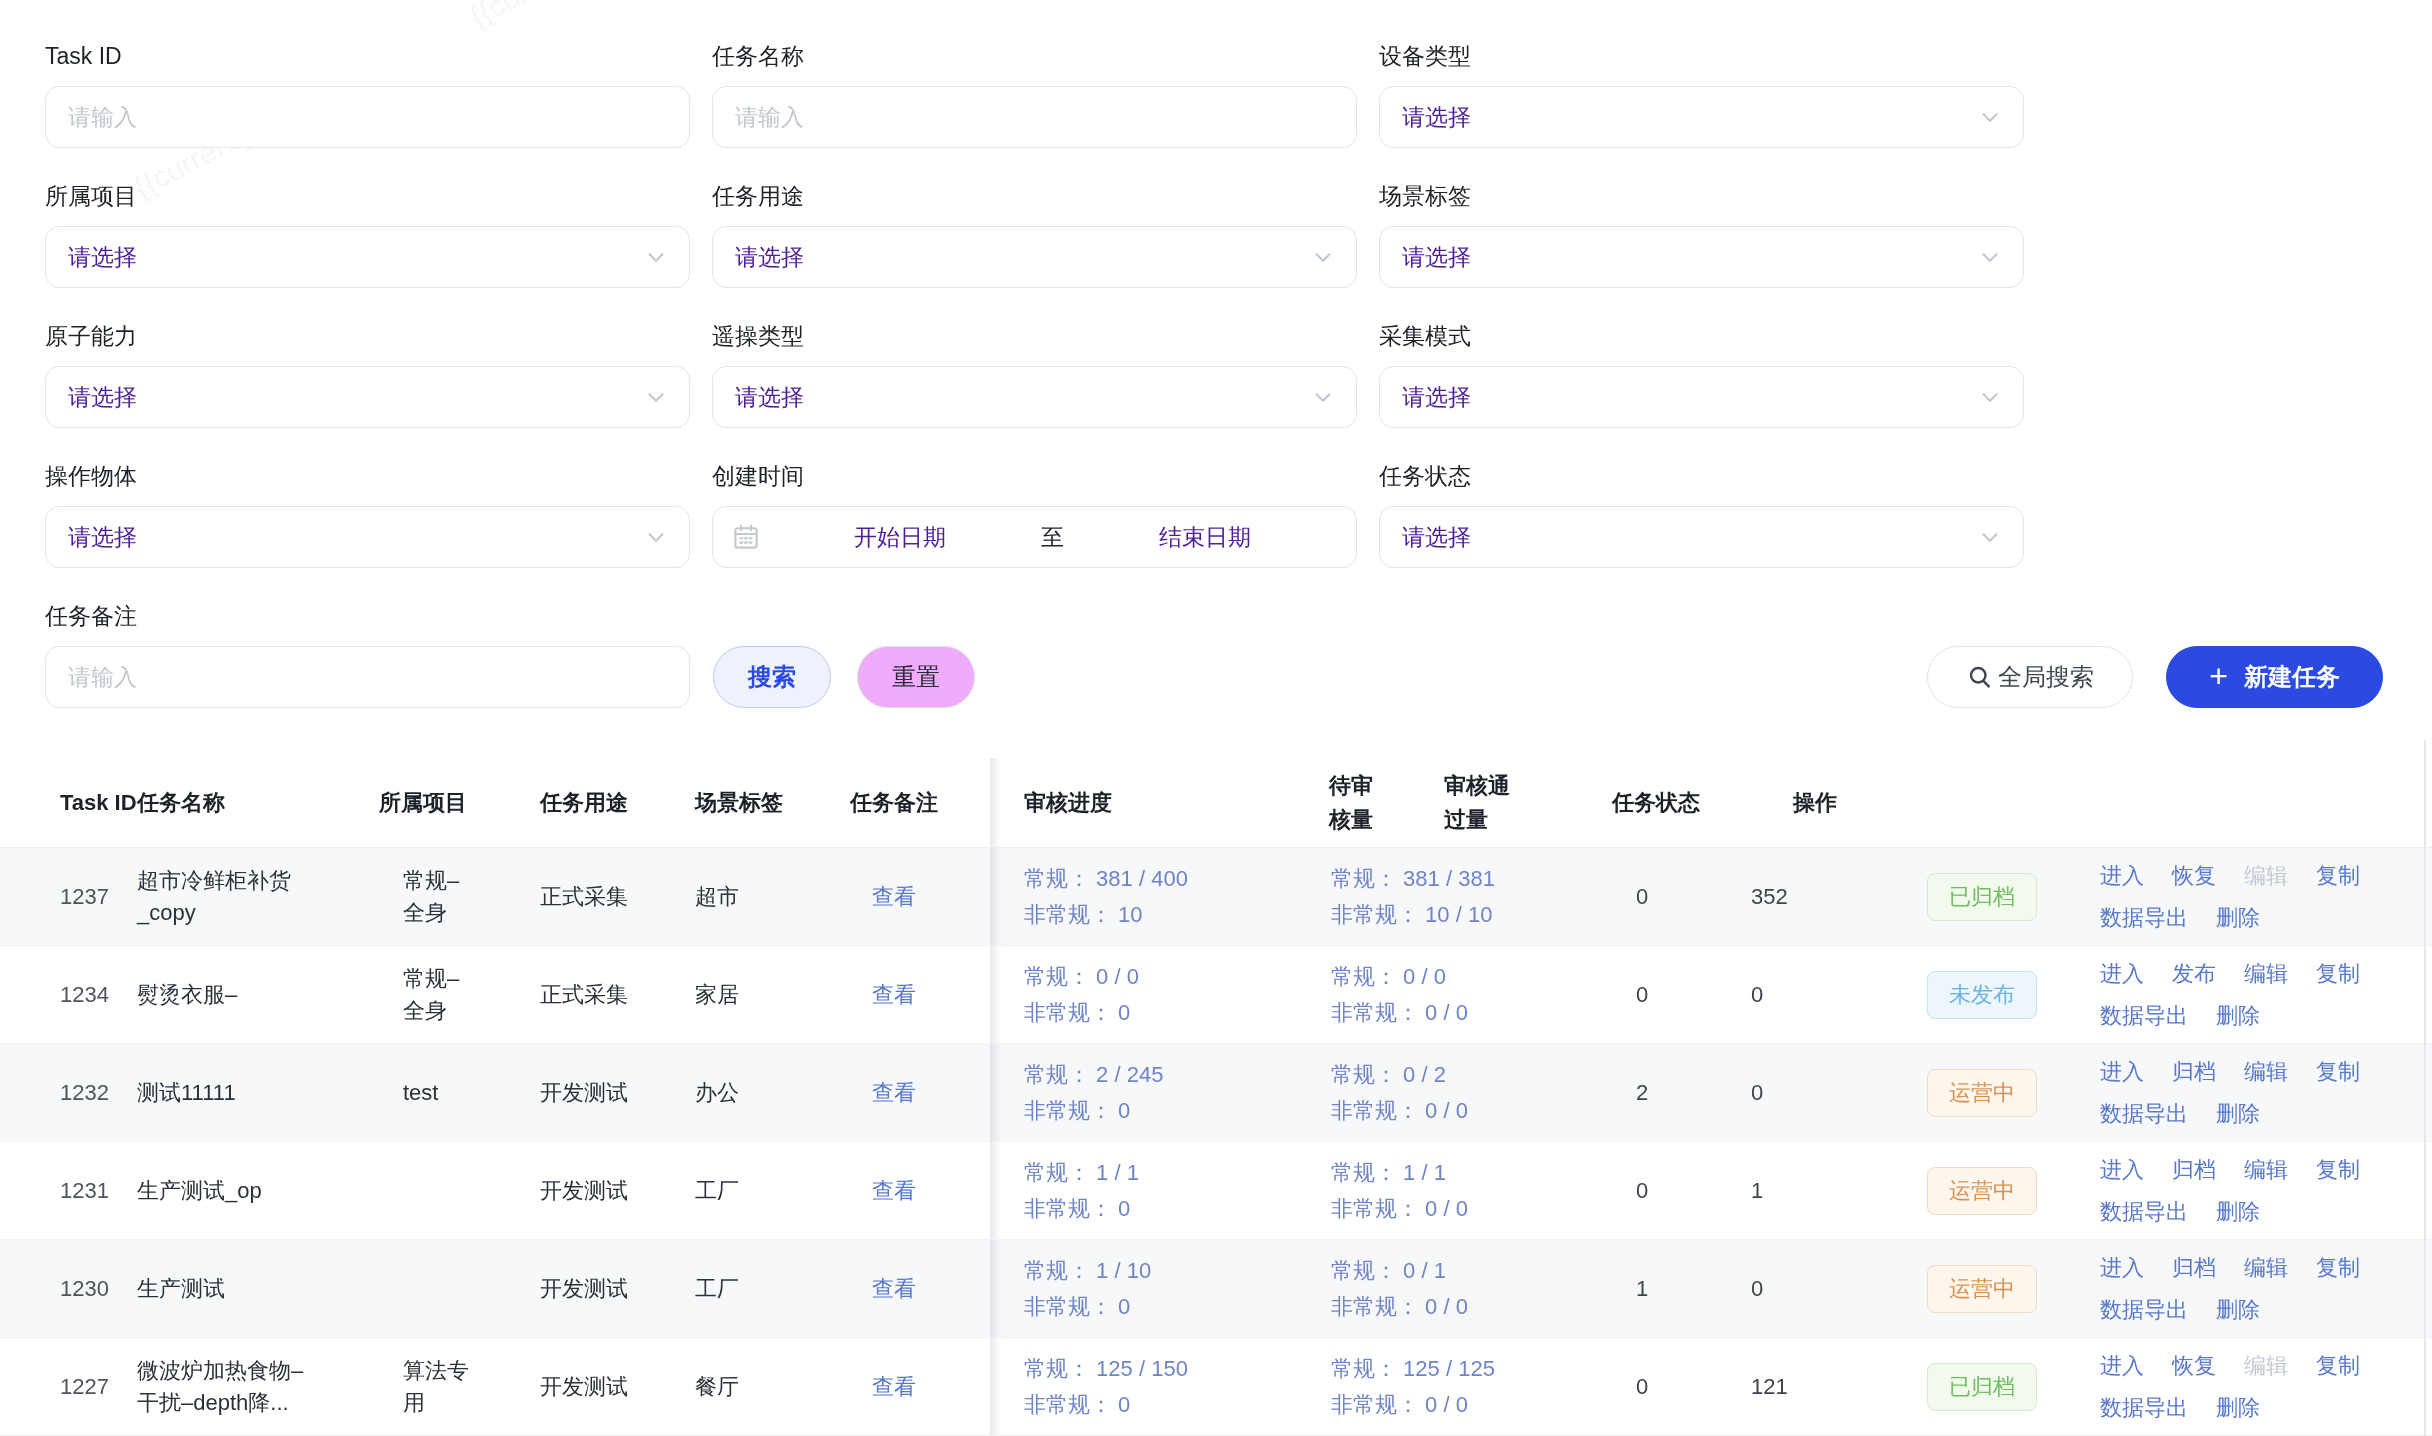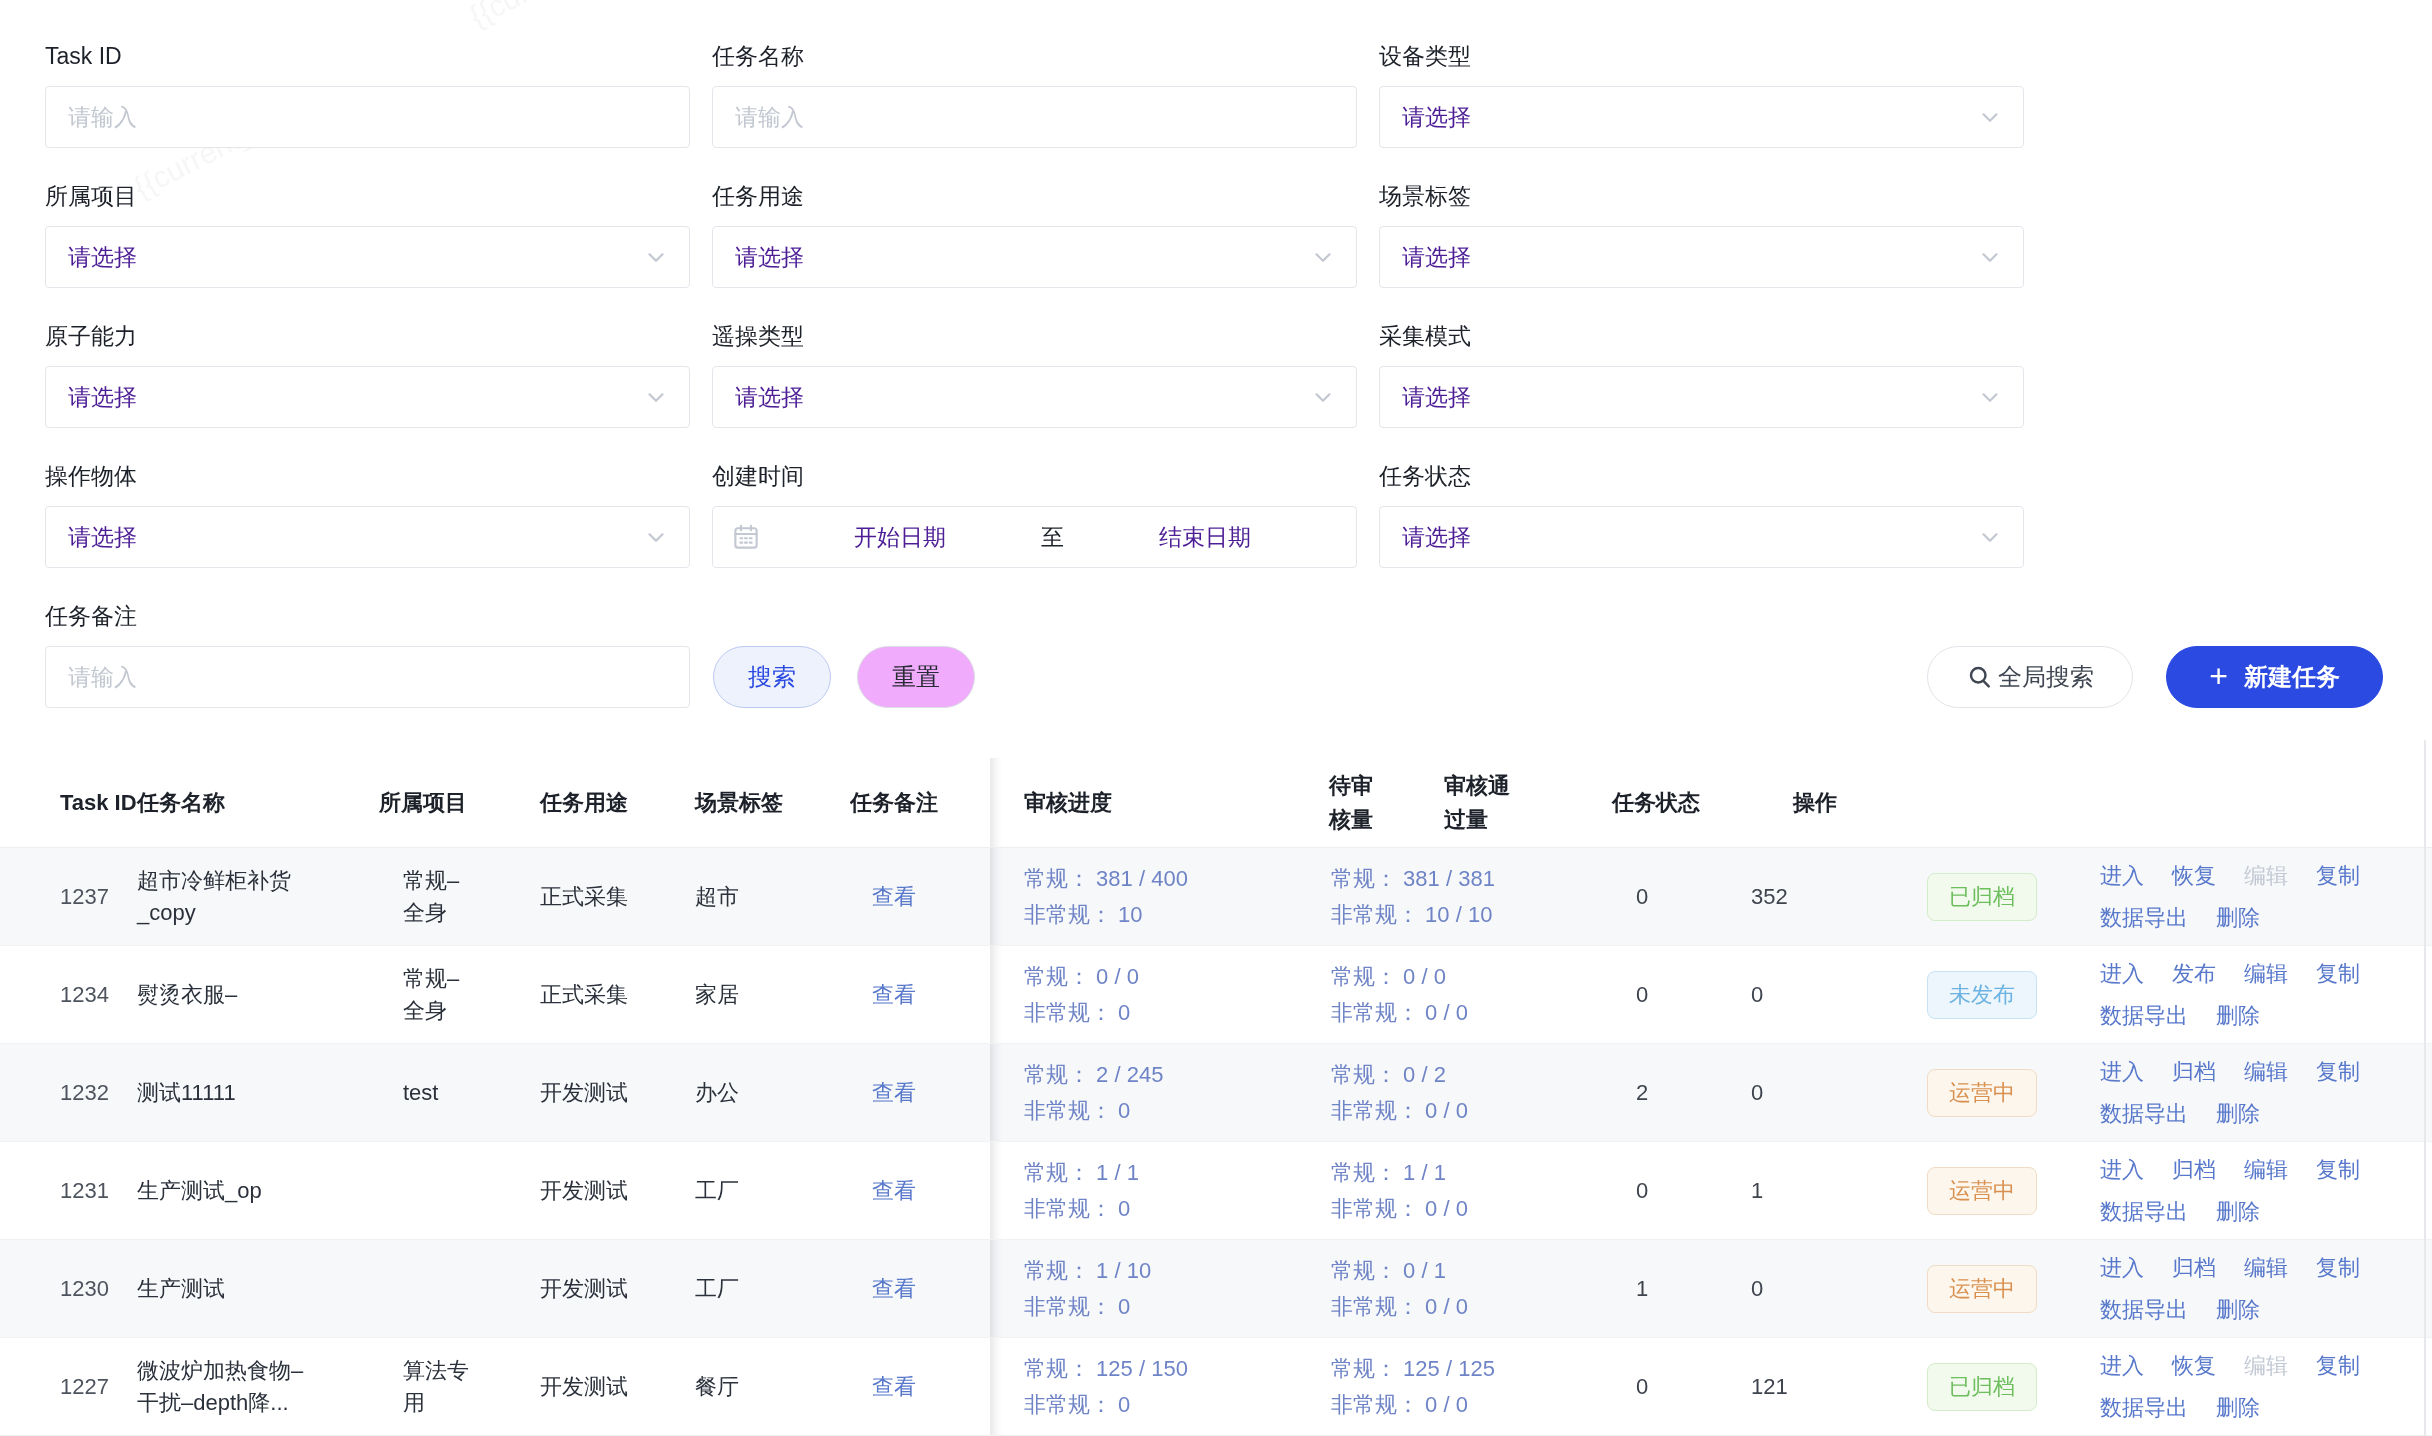--- a/index.html
+++ b/index.html
@@ -12,36 +12,36 @@
     gap:150px 170px; align-content:flex-start; transform:rotate(-27deg);
     pointer-events:none; z-index:0; }
   .watermark span { font-size:30px; color:rgba(70,82,105,0.05); white-space:nowrap; }
 
   
   .filters { position:absolute; top:42px; left:45px; width:1980px; z-index:1;
     display:grid; grid-template-columns:645px 645px 645px; column-gap:22px; }
   .field { margin-bottom:34px; }
   .flabel { font-size:23px; line-height:28px; color:#1d2129; margin-bottom:16px; }
   .ctrl { position:relative; display:flex; align-items:center; height:62px; width:100%;
-    border:1px solid #e4e6eb; border-radius:4px; background:#fff; padding:0 22px; }
+    border:1px solid #e4e6eb; border-radius:14px; background:#fff; padding:0 22px; }
   .ctrl .ph { font-size:23px; color:#4c1d95; }
   input.ctrl { font-size:23px; color:#1d2129; outline:none; }
   input.ctrl::placeholder { color:#c2c7d0; }
   .chev { position:absolute; right:20px; top:50%; transform:translateY(-50%); display:flex; }
   .ctrl.date { padding:0 18px; }
   .ctrl.date .cal { display:flex; margin-right:6px; }
   .ctrl.date .ph { flex:1; text-align:center; }
   .ctrl.date .to { font-size:23px; color:#1d2129; padding:0 8px; }
 
   .row5 { position:absolute; top:602px; left:45px; display:flex; z-index:1; }
   .row5 .field { width:645px; margin-bottom:0; }
   .row5-btns { display:flex; gap:26px; margin-left:23px; margin-top:44px; }
   .btn { display:inline-flex; align-items:center; justify-content:center; height:62px;
     border-radius:31px; font-size:24px; cursor:pointer; white-space:nowrap; }
-  .btn-search { padding:0 34px; background:#eef2fd; border:1px solid #bcc9f2; color:#2b4ae2; font-weight:normal; }
+  .btn-search { padding:0 34px; background:#eef2fd; border:1px solid #bcc9f2; color:#2b4ae2; font-weight:bold; }
   .btn-reset { padding:0 34px; background:#f0abfc; border:1px solid #dadde3; color:#272b33; }
   .btn-global { position:absolute; top:646px; right:299px; padding:0 38px; gap:4px;
     background:#fff; border:1px solid #e2e4e9; color:#3f4651; z-index:1; }
   .btn-new { position:absolute; top:646px; right:49px; padding:0 42px; gap:16px;
     background:#2b4ae2; border:1px solid #2b4ae2; color:#fff; font-weight:bold; z-index:1; }
   .btn-new .plus { font-size:32px; font-weight:normal; line-height:1; margin-top:-3px; }
 
   
   .table { position:absolute; top:758px; left:0; width:2432px; z-index:1; }
   .tr { display:flex; align-items:stretch; height:98px; border-bottom:1px solid #f1f2f4; }

